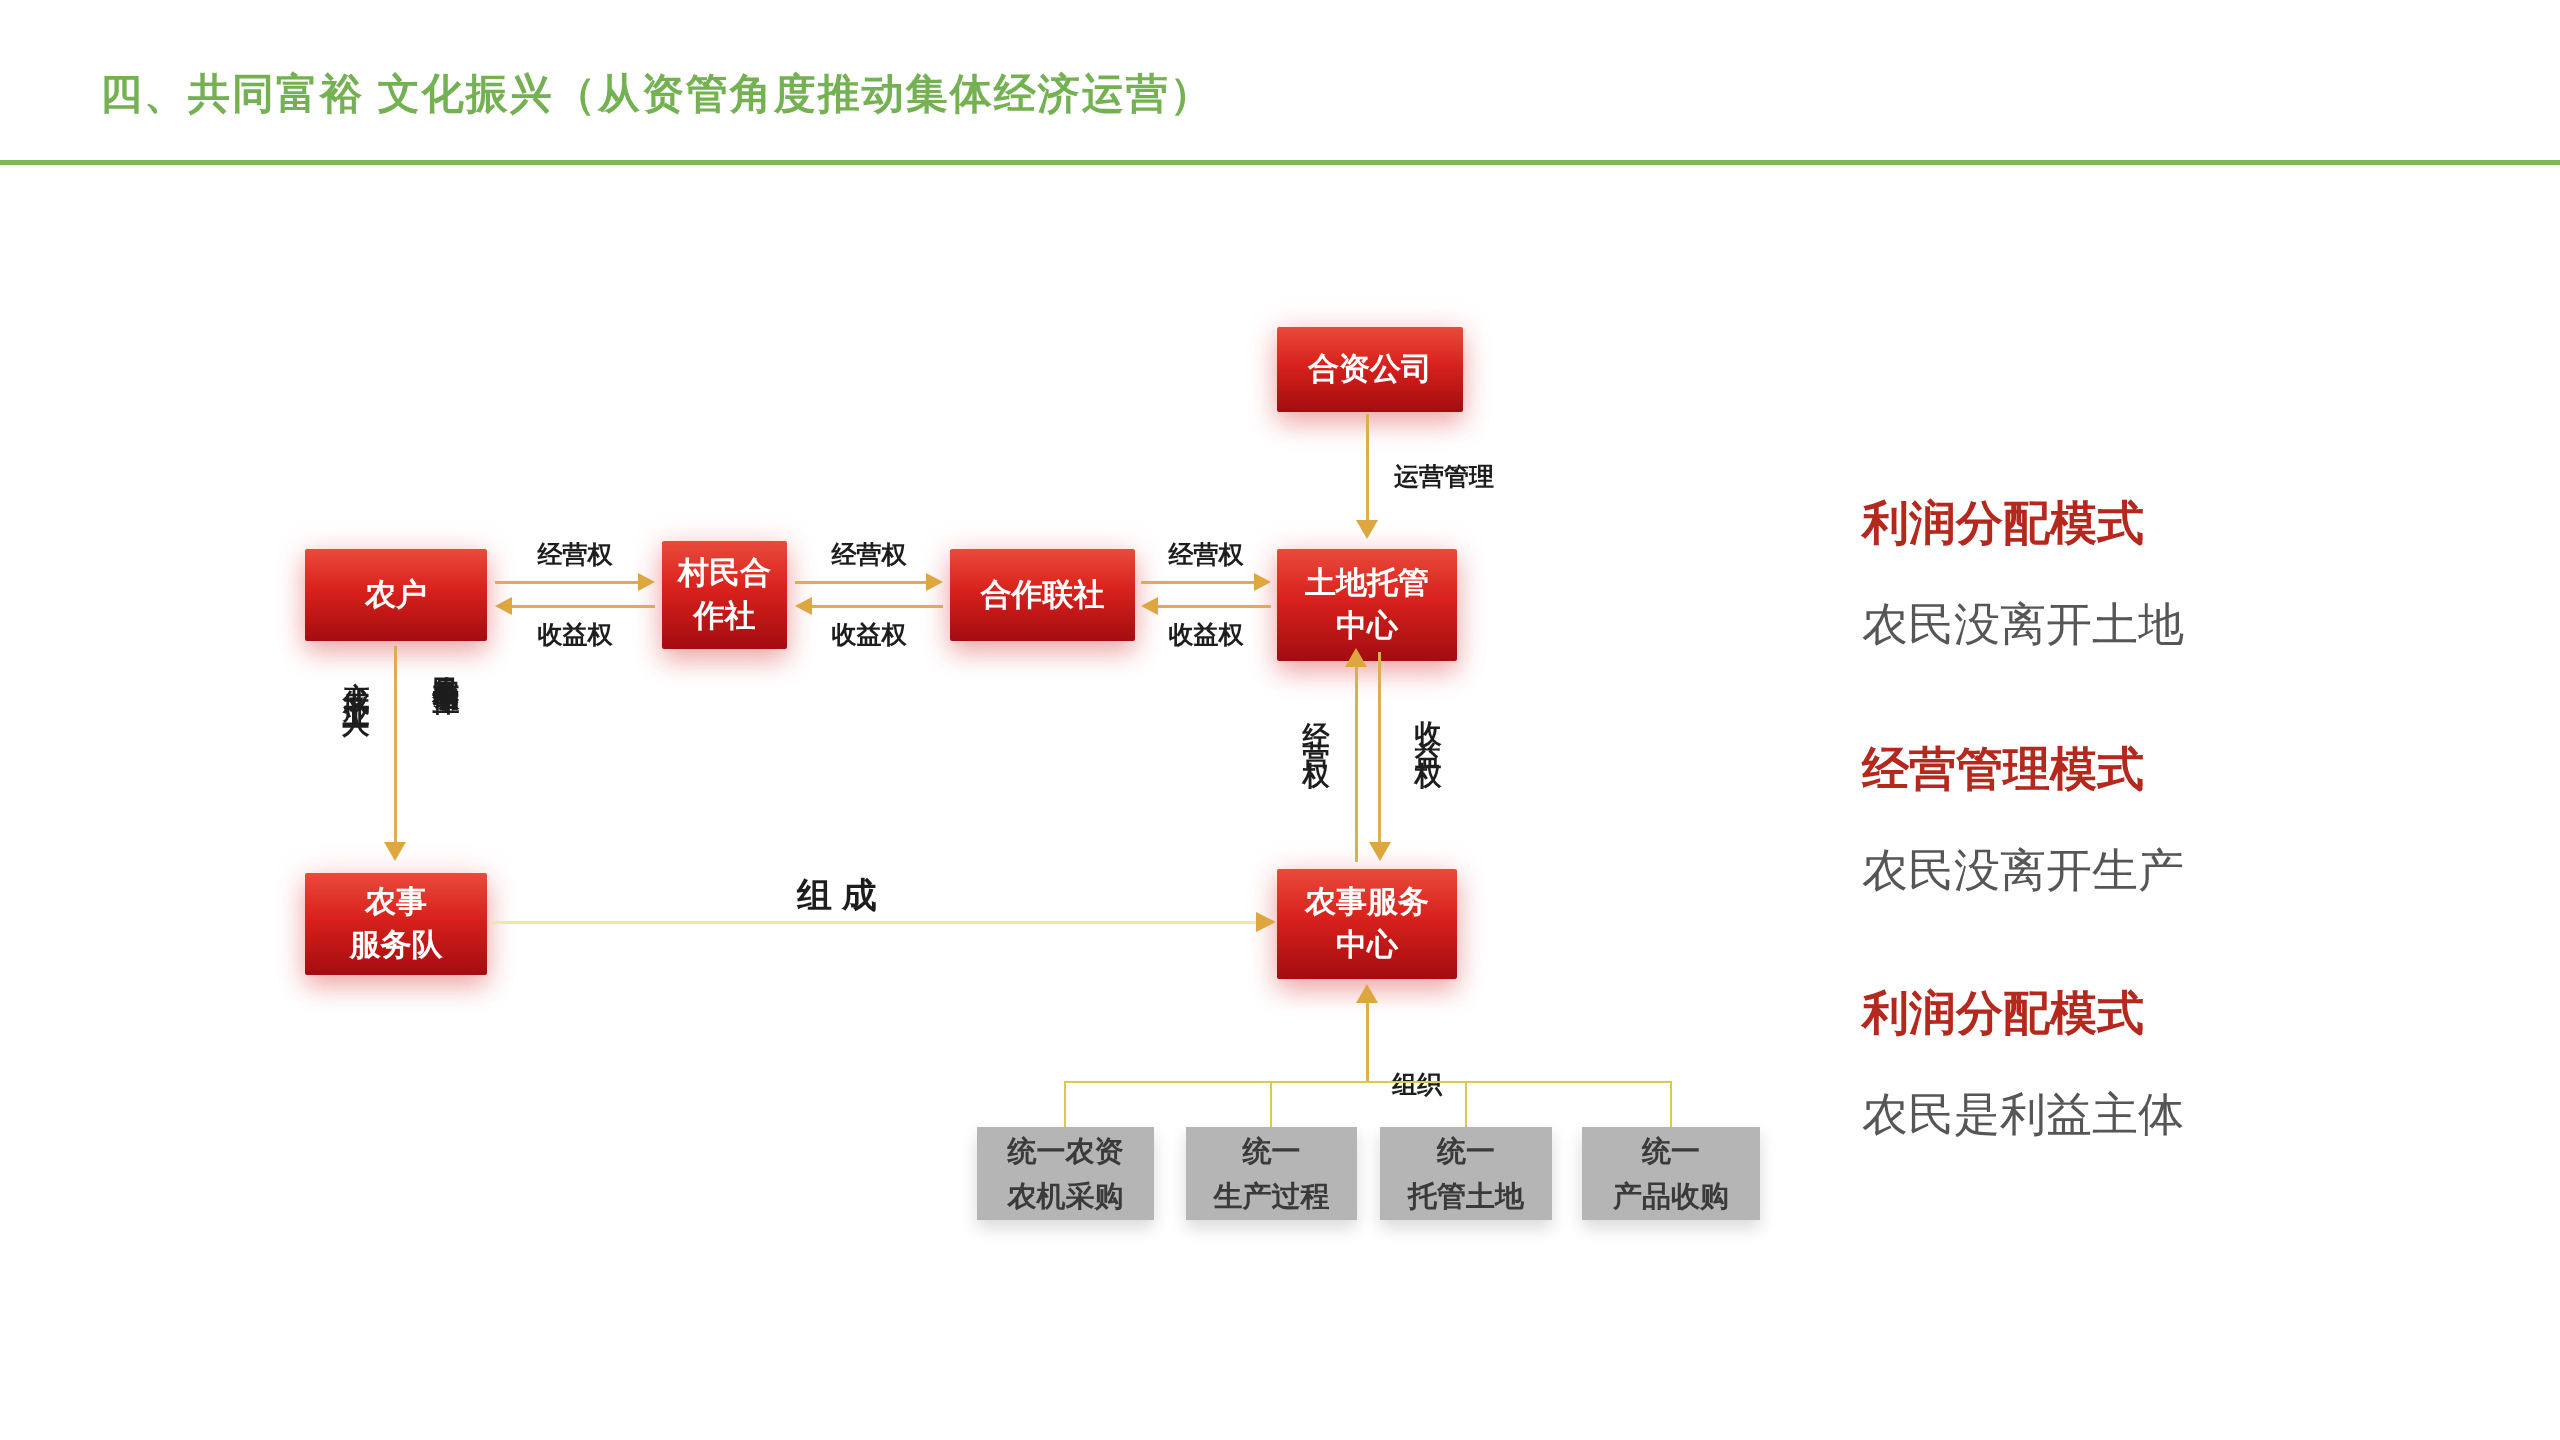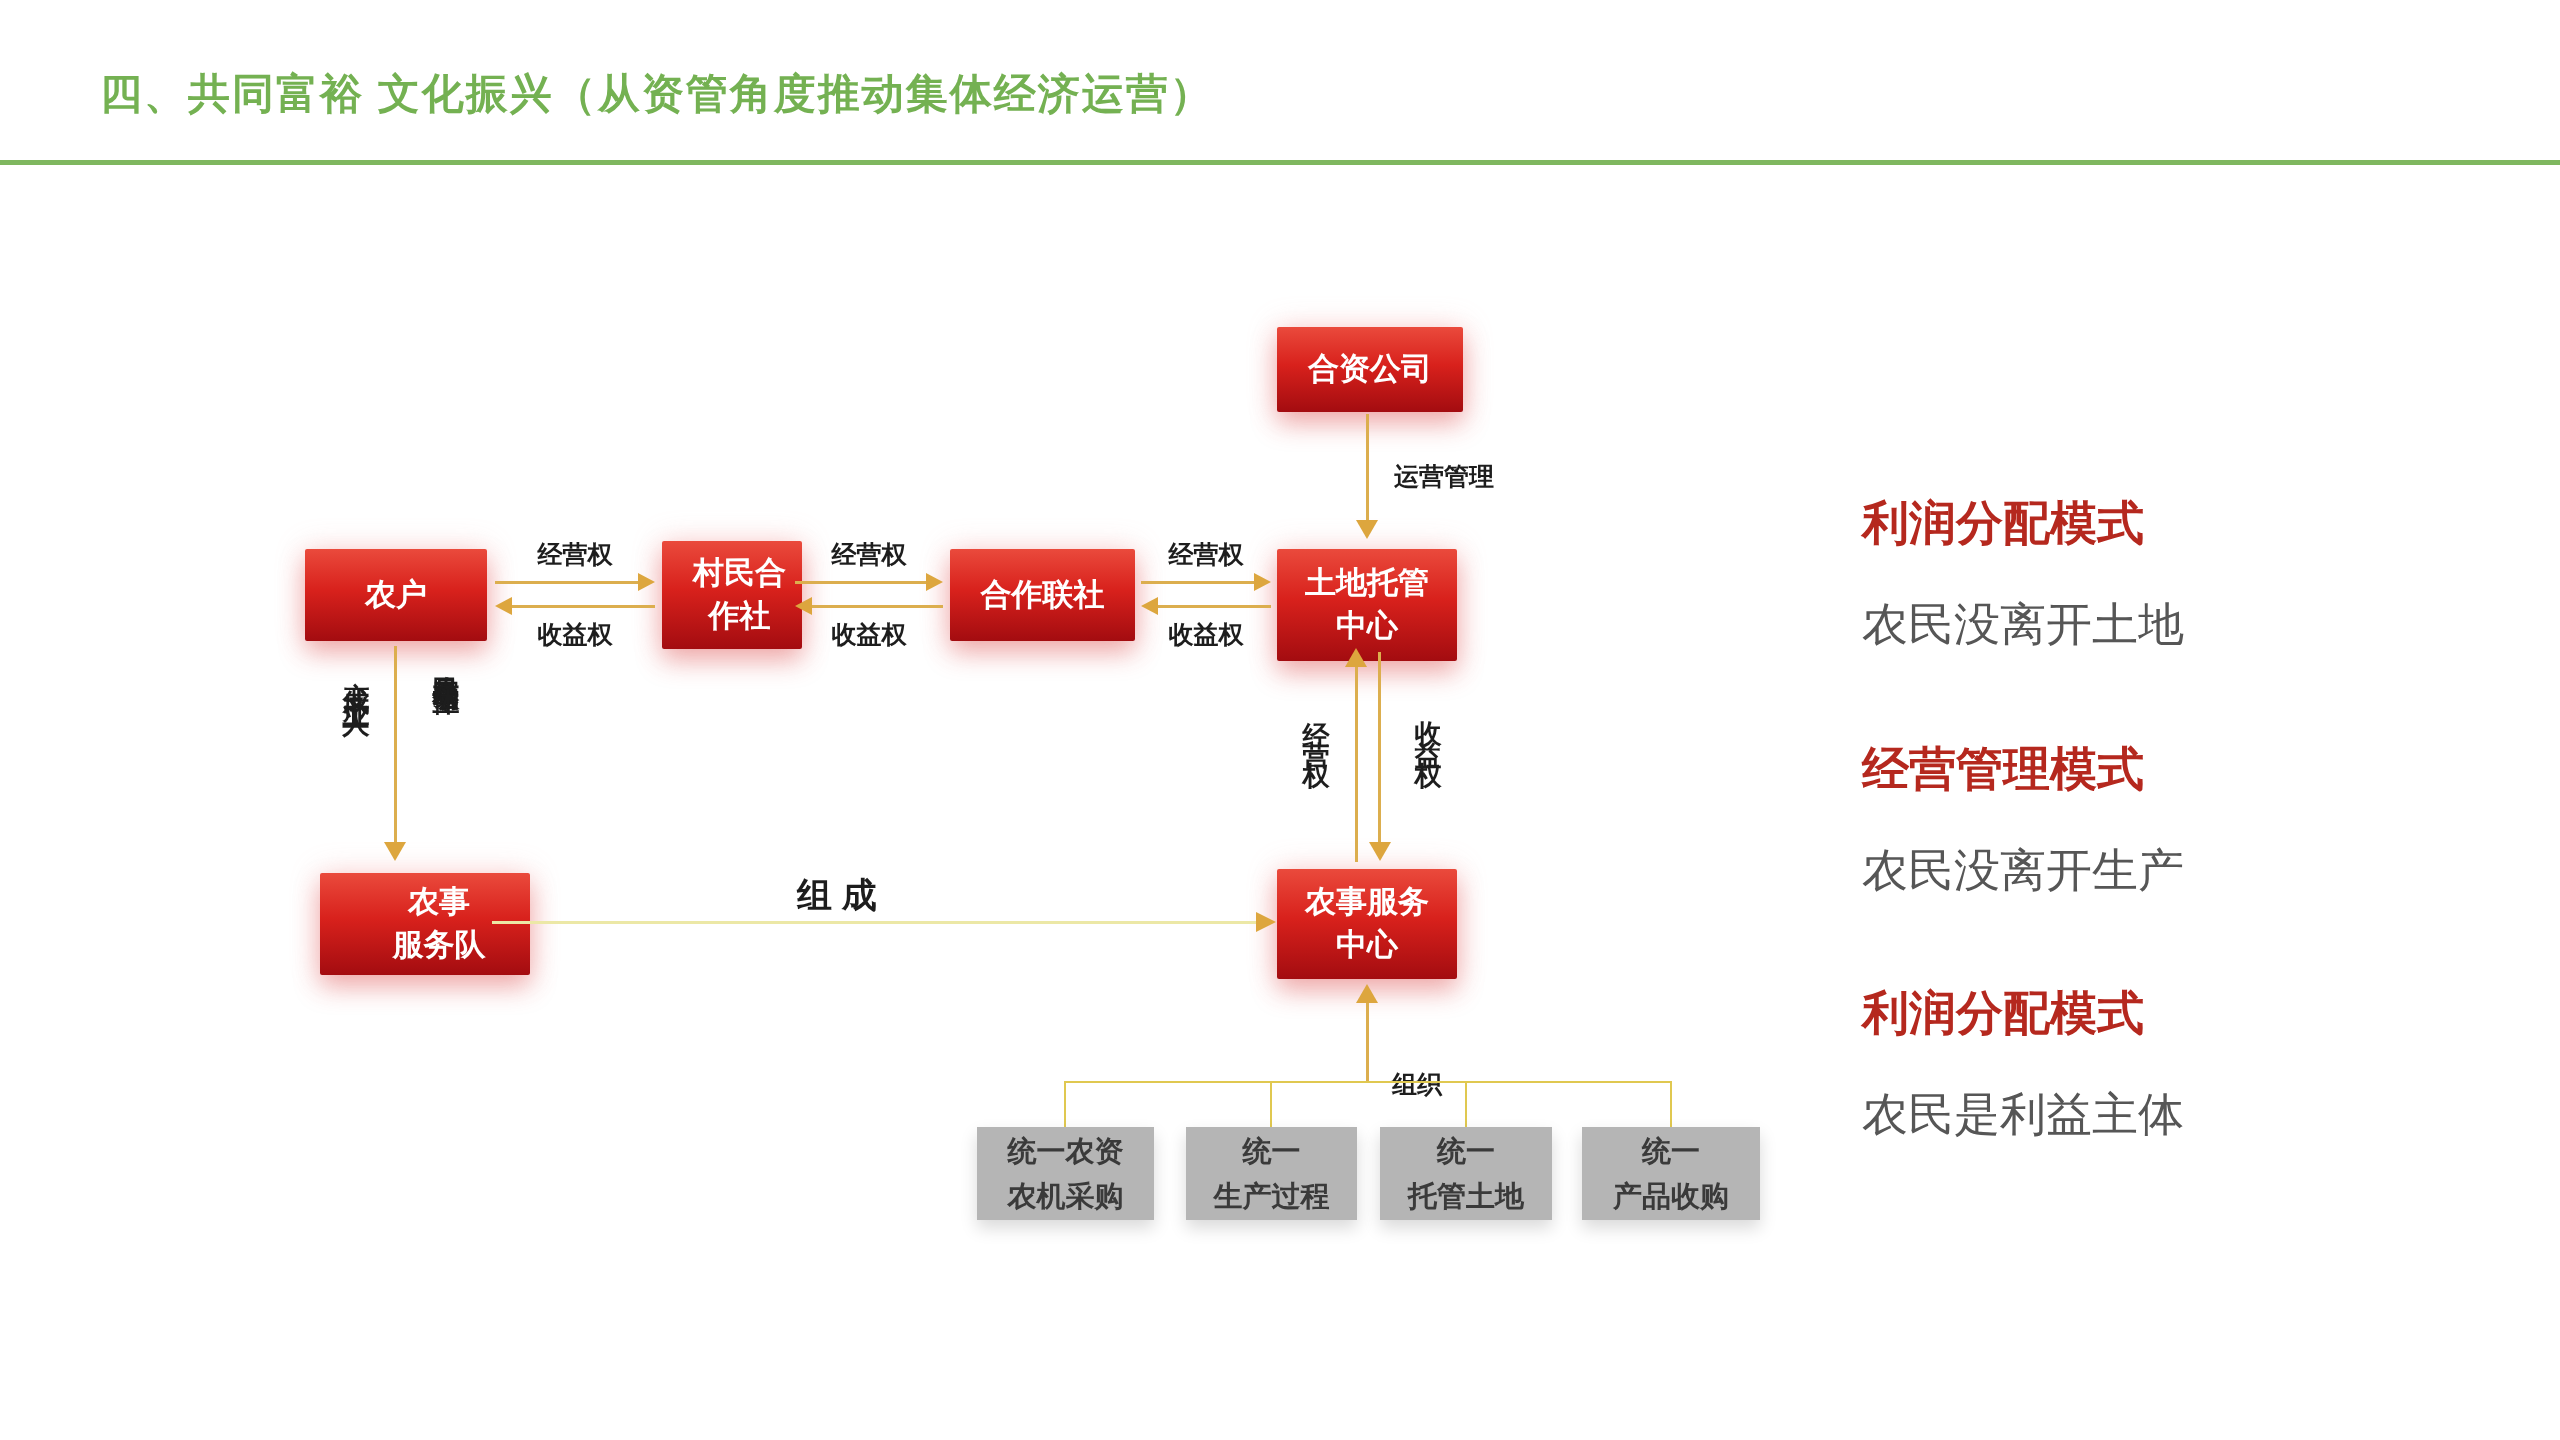--- a/index.html
+++ b/index.html
@@ -69,35 +69,35 @@
   <div class="title-rule"></div>
 
   <div class="rbox" style="left:1277px;top:327px;width:186px;height:85px;">
     <span>合资公司</span>
   </div>
 
   <div class="rbox" style="left:305px;top:549px;width:182px;height:92px;">
     <span>农户</span>
   </div>
 
-  <div class="rbox" style="left:662px;top:541px;width:125px;height:108px;padding-left:15px;">
+  <div class="rbox" style="left:662px;top:541px;width:125px;height:108px;">
     <span>村民合</span>
     <span>作社</span>
   </div>
 
   <div class="rbox" style="left:950px;top:549px;width:185px;height:92px;">
     <span>合作联社</span>
   </div>
 
   <div class="rbox" style="left:1277px;top:549px;width:180px;height:112px;">
     <span>土地托管</span>
     <span>中心</span>
   </div>
 
-  <div class="rbox" style="left:320px;top:873px;width:182px;height:102px;padding-left:28px;">
+  <div class="rbox" style="left:305px;top:873px;width:182px;height:102px;">
     <span>农事</span>
     <span>服务队</span>
   </div>
 
   <div class="rbox" style="left:1277px;top:869px;width:180px;height:110px;">
     <span>农事服务</span>
     <span>中心</span>
   </div>
 
   <div class="vline" style="left:1366px;top:414px;height:108px;"></div>

